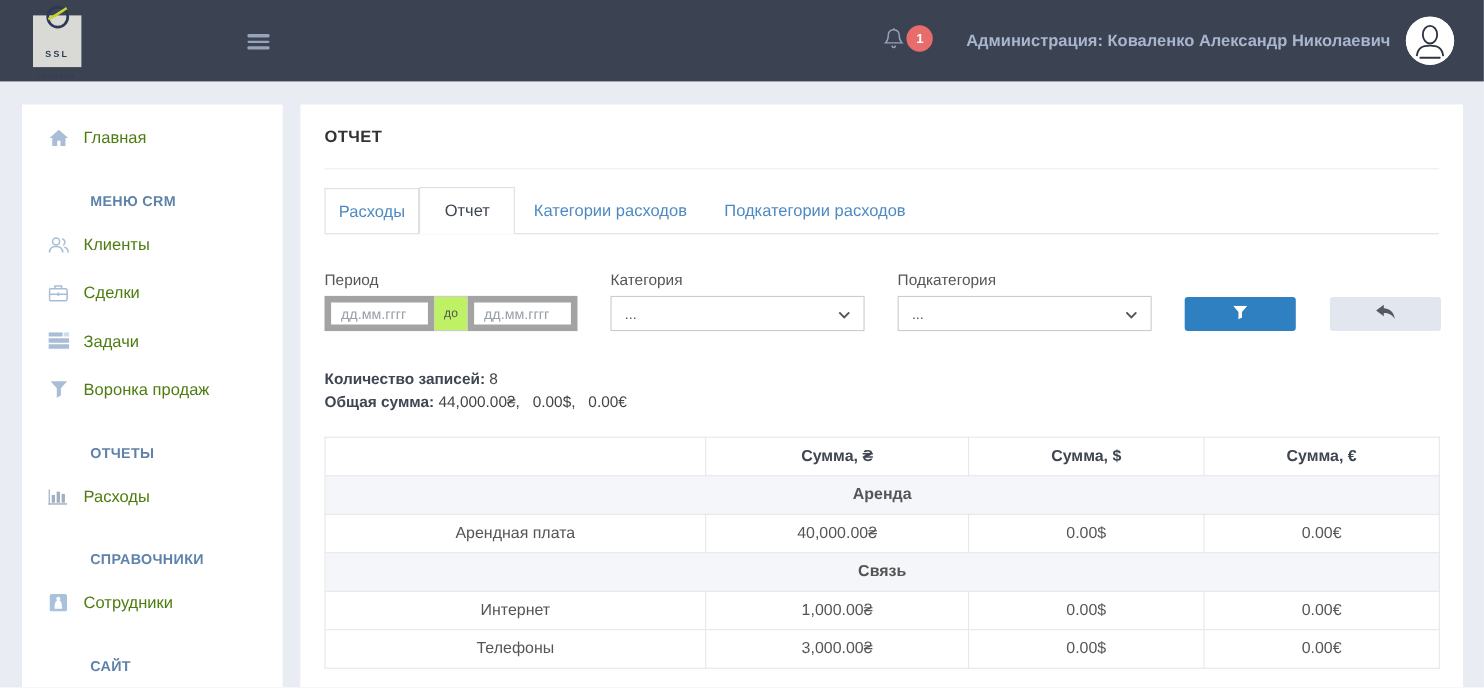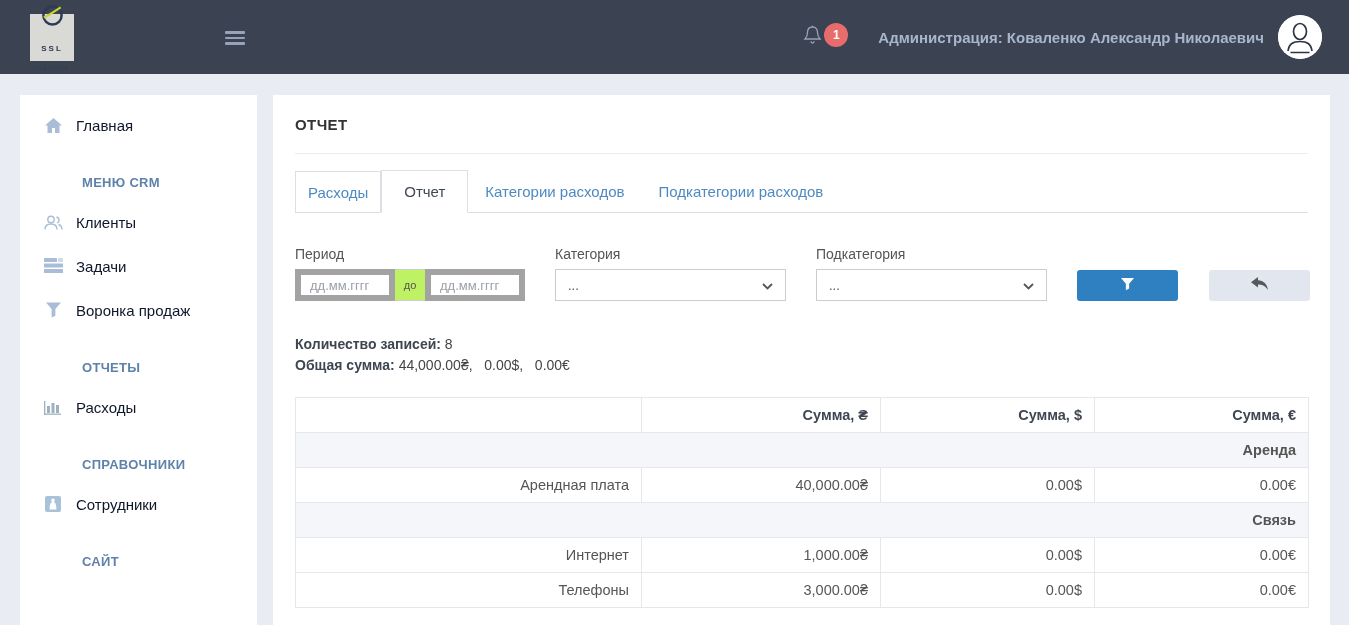--- a/index.html
+++ b/index.html
@@ -29,21 +29,21 @@
     font-size:12px; font-weight:bold; display:flex; align-items:center; justify-content:center;
     margin-left:2px; margin-top:-4px;
   }
   .user-label { color:#a8b6cd; font-size:15px; font-weight:600; margin-right:14px; white-space:nowrap; }
   .avatar { width:44px; height:44px; border-radius:50%; background:#fff; overflow:hidden; cursor:pointer; }
 
   
   .sidebar { position:absolute; left:20px; top:95px; width:237px; height:530px; background:#fff; padding-top:8px; }
   .side-item { height:44px; display:flex; align-items:center; padding-left:22px; cursor:pointer; }
   .side-item .icn { width:22px; display:flex; justify-content:center; margin-right:12px; }
-  .side-item .lbl { font-size:15px; color:#0f172a; }
+  .side-item .lbl { font-size:15px; color:#4d7c0f; }
   .side-heading {
     margin:28px 0 10px 22px; font-size:13px; font-weight:bold; color:#5e82aa; letter-spacing:0.3px;padding-left:40px;
   }
 
   
   .main { position:absolute; left:273px; top:95px; width:1057px; height:530px; background:#fff; padding:0 22px; }
   .page-title { padding-top:21px; font-size:15px; font-weight:bold; color:#333; letter-spacing:0.4px; }
   .title-divider { border:none; border-top:1px solid #ecedf1; margin-top:20px; }
 
   .tabs { margin-top:17px; border-bottom:1px solid #dcdfe4; display:flex; align-items:flex-end; height:42px; }
@@ -81,21 +81,21 @@
   .btn-filter { background:#2e80c0; margin-right:31px; }
   .btn-reset { background:#e2e6ee; }
 
   
   .summary { margin-top:33px; font-size:14px; line-height:21px; color:#444; }
   .summary b { color:#3e4652; }
   .summary .vals { white-space:pre-wrap; }
 
   
   table.report { margin-top:21px; width:1013px; border-collapse:collapse; table-layout:fixed; }
-  table.report th, table.report td { border:1px solid #e4e7ec; padding:9px 12px; font-size:14.5px; text-align:right; }
+  table.report th, table.report td { border:1px solid #e4e7ec; padding:9px 12px; font-size:14.5px; text-align:center; }
   table.report th { font-weight:bold; color:#3f4652; }
   table.report td { color:#555; }
   td.group-row { text-align:center; font-weight:bold; color:#3b4250; background:#f5f6f9; }
 </style>
 </head>
 <body>
 
 <div class="topbar">
   <div class="logo-box">
     <span>
@@ -154,20 +154,31 @@
   <div class="side-item">
     <span class="icn">
       <svg width="20" height="17" viewBox="0 0 20 16" fill="none" stroke="#a9bed6" stroke-width="1.4">
         <circle cx="8" cy="5" r="3.2"></circle>
         <path d="M2 15 C2 11 5 9.5 8 9.5 C11 9.5 14 11 14 15"></path>
         <path d="M13.5 2.5 C15 3 16 4.2 16 5.8 C16 7 15.4 8 14.4 8.6"></path>
         <path d="M15.5 10 C17.8 10.8 19 12.5 19 15"></path>
       </svg>
     </span>
     <span class="lbl">Клиенты</span>
+  </div>
+  <div class="side-item">
+    <span class="icn">
+      <svg width="18" height="17" viewBox="0 0 18 16" fill="none" stroke="#a9bed6" stroke-width="1.4">
+        <rect x="1" y="4" width="16" height="11" rx="1.5"></rect>
+        <path d="M6 4 V1.5 H12 V4"></path>
+        <path d="M1 9 H17"></path>
+        <path d="M9 7.5 V10.5"></path>
+      </svg>
+    </span>
+    <span class="lbl">Сделки</span>
   </div>
   <div class="side-item">
     <span class="icn">
       <svg width="19" height="16" viewBox="0 0 19 16" fill="#a9bed6">
         <rect x="0" y="0" width="13" height="4" rx="0.5"></rect>
         <rect x="14" y="0" width="5" height="4" rx="0.5" opacity="0.55"></rect>
         <rect x="0" y="5.5" width="19" height="4" rx="0.5"></rect>
         <rect x="0" y="11" width="19" height="4" rx="0.5"></rect>
       </svg>
     </span>

